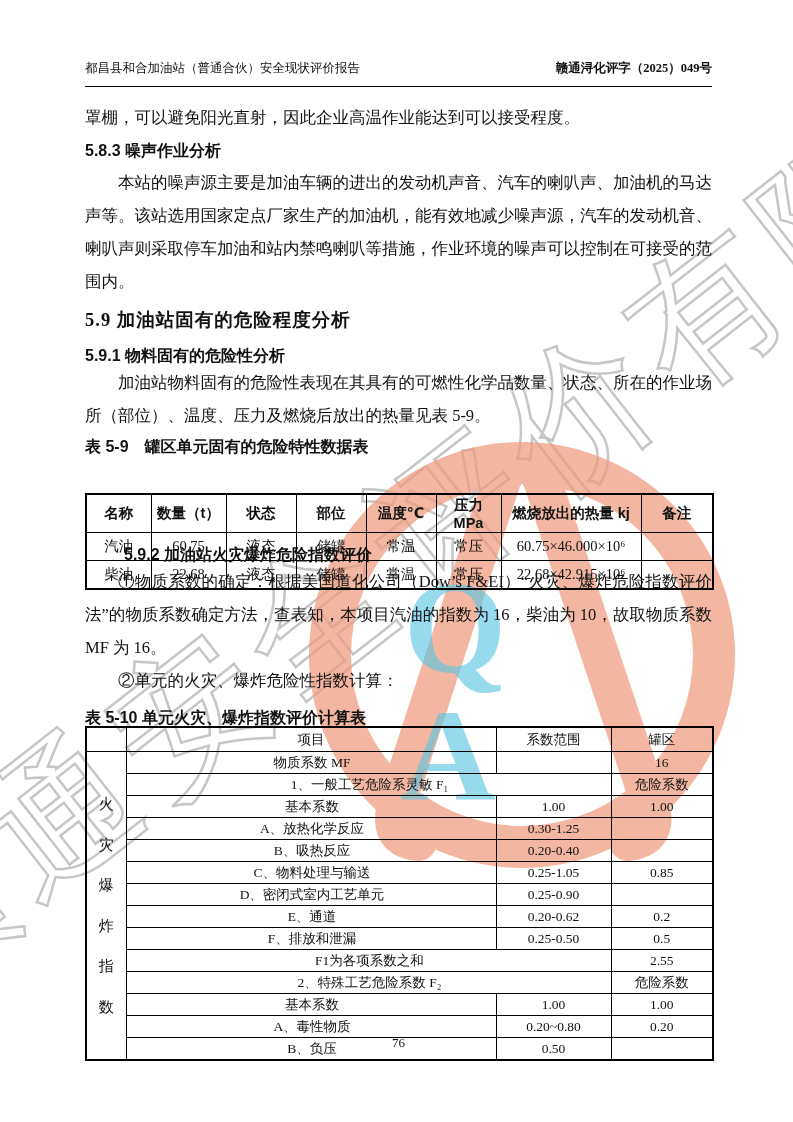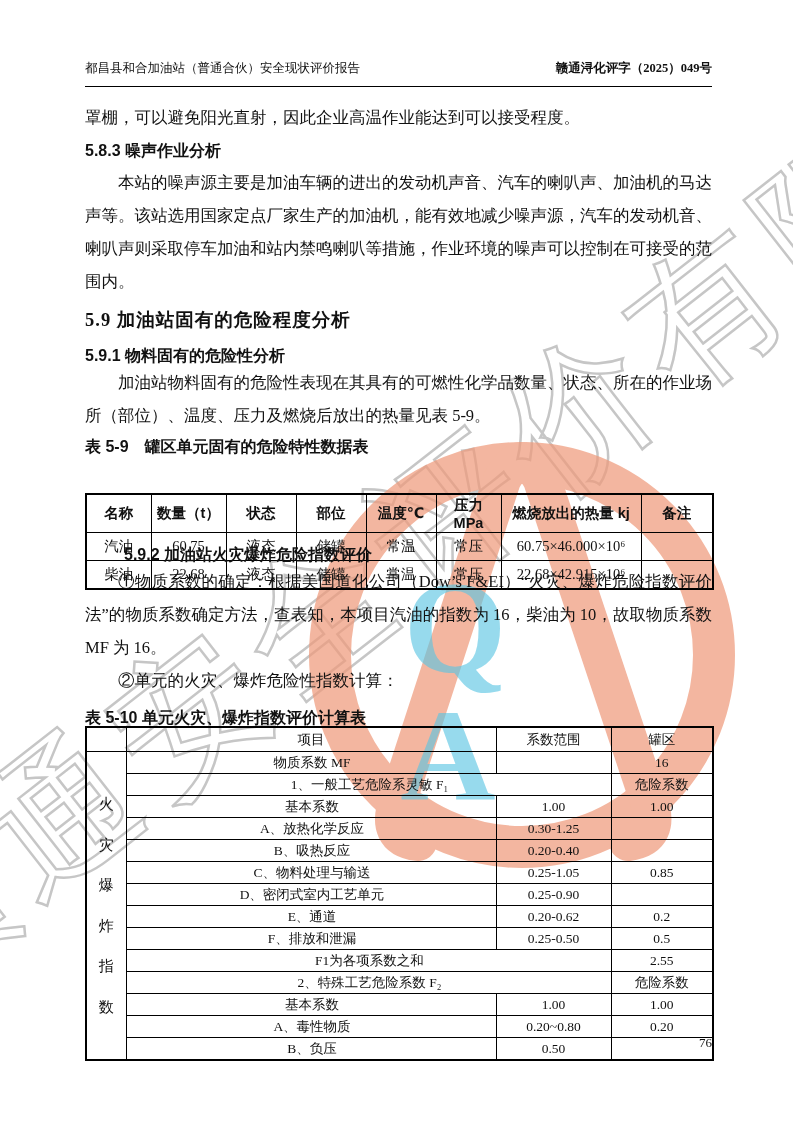--- a/index.html
+++ b/index.html
@@ -22,21 +22,21 @@
   .h-sans{font-family:"Liberation Sans","DejaVu Sans",sans-serif;
           font-weight:bold;font-size:16px;line-height:20px;}
   .h-big{font-weight:bold;font-size:18.5px;line-height:24px;letter-spacing:1px;}
   .cap{font-family:"Liberation Sans","DejaVu Sans",sans-serif;
        font-weight:bold;font-size:16px;text-align:left;}
   .p1{top:101px;} .h583{top:141px;} .p2{top:166px;}
   .h59{top:308px;} .h591{top:346px;} .p3{top:366px;}
   .cap1{top:437px;} .t9pos{top:463px;margin-top:30px;}
   .h592{top:545px;margin-left:39px;} .p4{top:565px;} .p5{top:664px;}
   .cap2{top:708px;} .t10pos{top:726px;}
-  .pgnum{top:1035px;text-align:right;font-size:13px;}
+  .pgnum{top:1035px;text-align:center;font-size:13px;}
   
   table.doc{border-collapse:collapse;table-layout:fixed;width:627px;background:transparent;}
   table.doc td,table.doc th{border:1px solid #000;padding:1px 3px;
       text-align:center;vertical-align:middle;overflow:hidden;}
   #t9{border:2px solid #000;font-size:14.5px;}
   #t9 th{font-family:"Liberation Sans","DejaVu Sans",sans-serif;
          font-weight:bold;font-size:14.5px;height:26px;}
   #t9 td{height:25px;}
   #t10{border:2px solid #000;font-size:13.5px;}
   #t10 th{font-weight:normal;height:21px;font-size:13.5px;}

